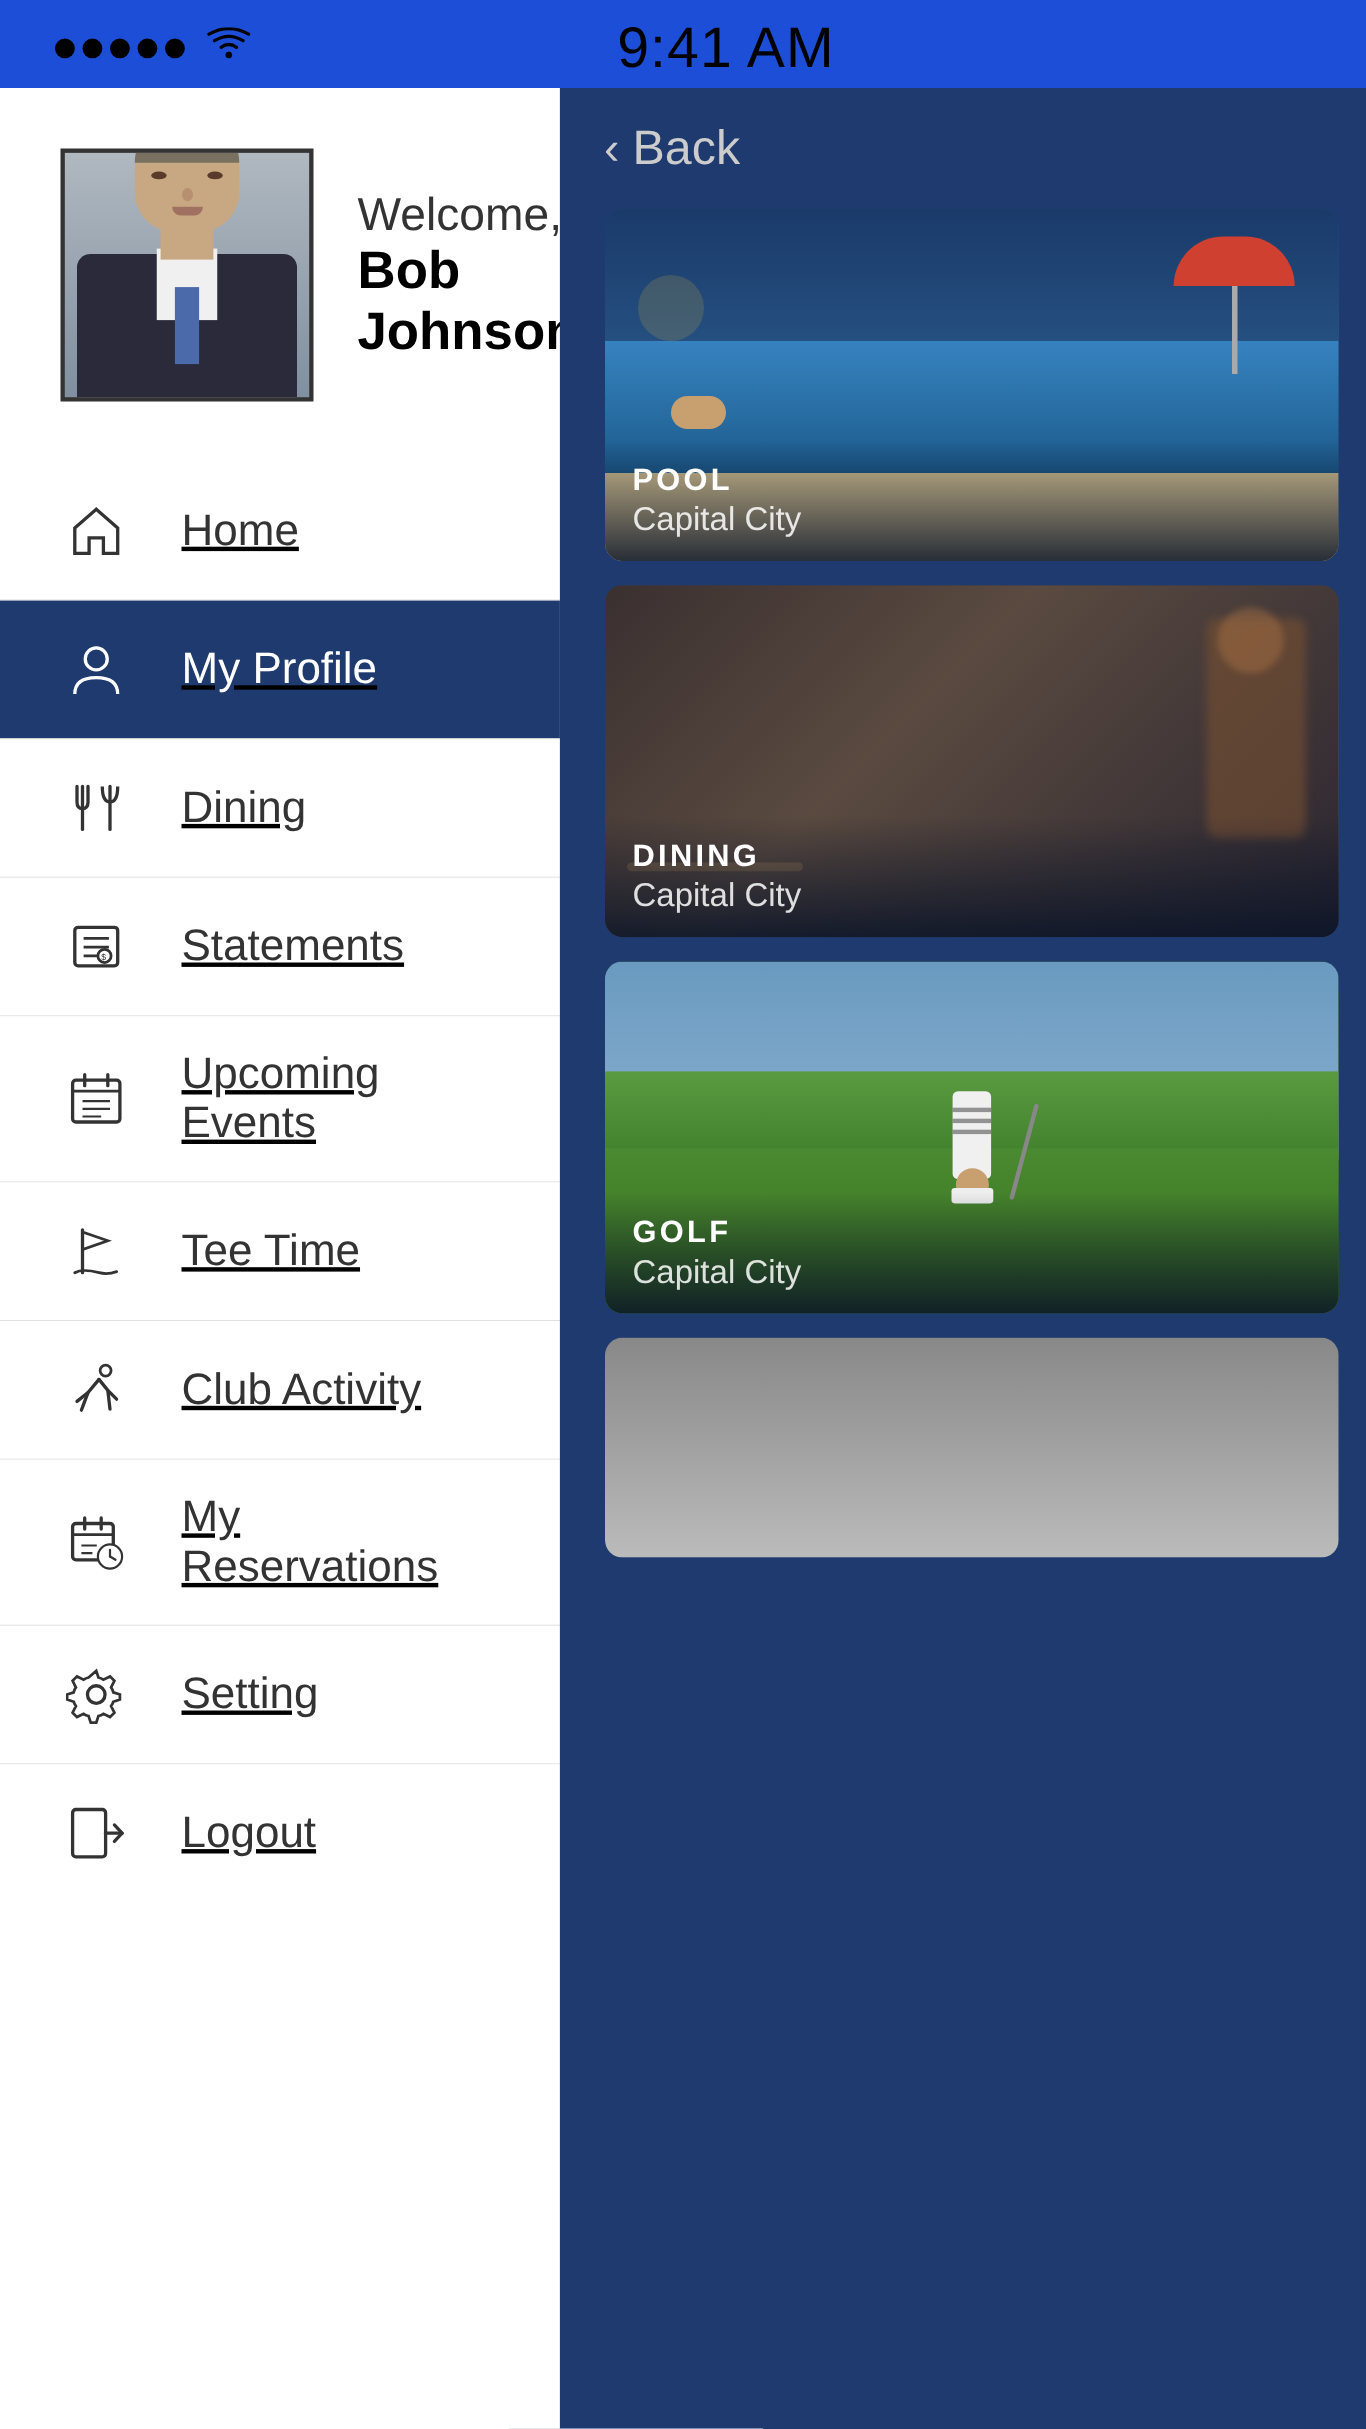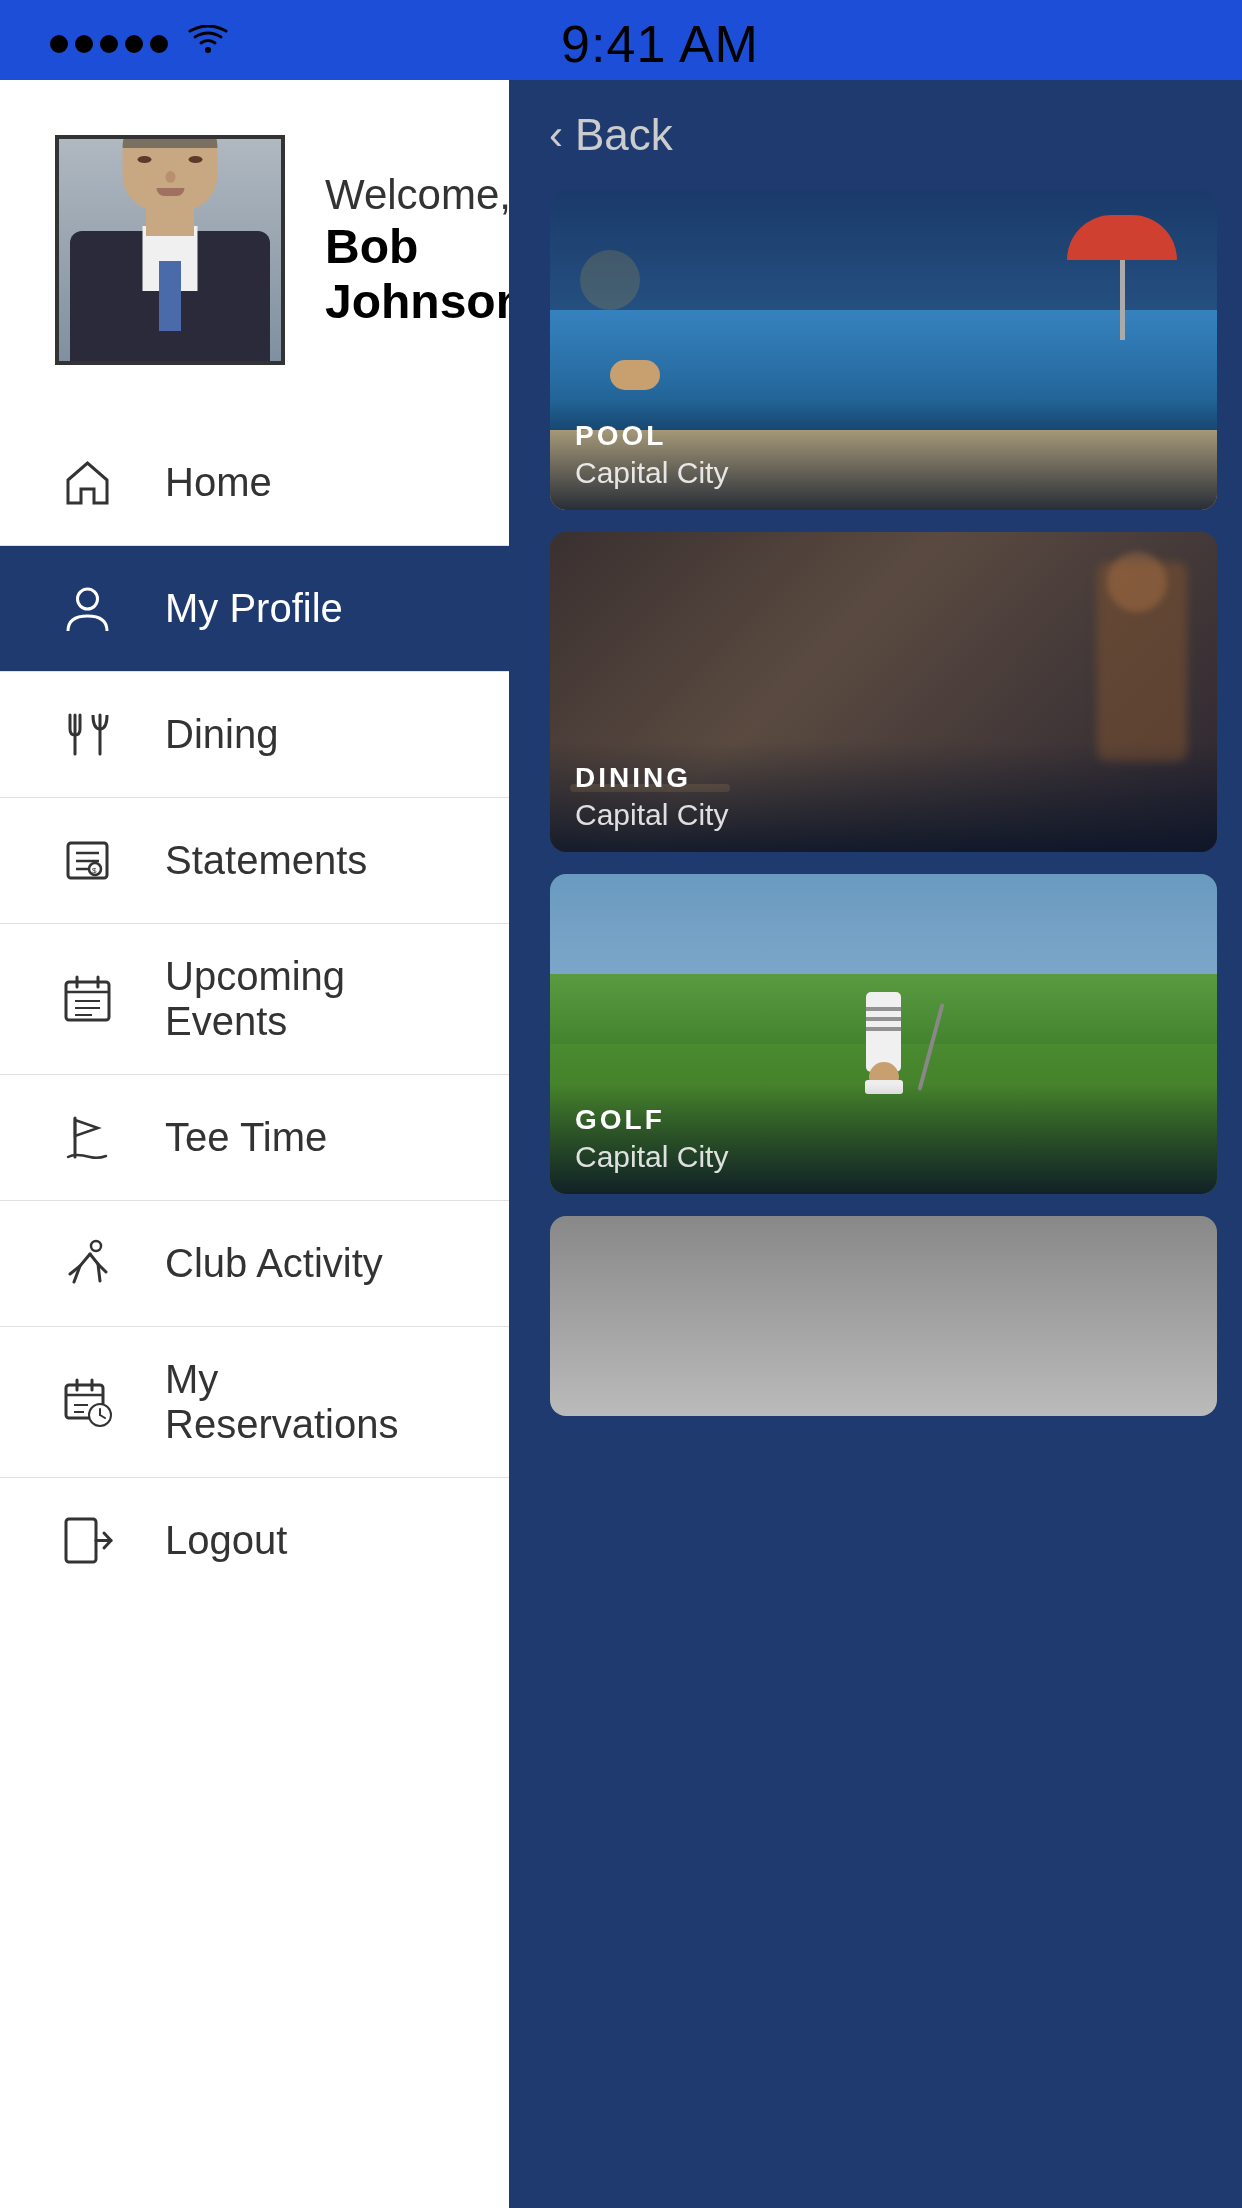--- a/index.html
+++ b/index.html
@@ -118,20 +118,21 @@
 
     .nav-item {
       display: flex;
       align-items: center;
       padding: 30px 55px;
       gap: 45px;
       border-bottom: 1.5px solid #e0e0e0;
       cursor: pointer;
       background: #fff;
       transition: background 0.1s;
+      text-decoration: underline;
     }
     .nav-item.active {
       background: #1e3a6e;
     }
     .nav-item.no-border {
       border-bottom: none;
     }
     .nav-icon {
       width: 65px;
       height: 65px;
@@ -462,20 +463,29 @@
             <line x1="14" y1="37" x2="24" y2="37" stroke="#333" stroke-width="2"></line>
 
             <circle cx="40" cy="40" r="11" fill="#fff" stroke="#333" stroke-width="2"></circle>
             <line x1="40" y1="34" x2="40" y2="40" stroke="#333" stroke-width="2" stroke-linecap="round"></line>
             <line x1="40" y1="40" x2="45" y2="43" stroke="#333" stroke-width="2" stroke-linecap="round"></line>
           </svg>
         </div>
         <span class="nav-label">My Reservations</span>
       </div>
 
+      <div class="nav-item">
+        <div class="nav-icon">
+          <svg viewBox="0 0 55 55" fill="none" xmlns="http://www.w3.org/2000/svg">
+            <circle cx="27.5" cy="27.5" r="8" stroke="#333" stroke-width="3"></circle>
+            <path d="M27.5 6 L29.5 12 Q32 12.5 34 14 L40 11 L44 15 L41 21 Q42.5 23 43 25.5 L49 27.5 L49 32 L43 34 Q42.5 36 41 38 L44 44 L40 48 L34 45 Q32 46.5 29.5 47 L27.5 53 L22.5 53 L20.5 47 Q18 46.5 16 45 L10 48 L6 44 L9 38 Q7.5 36 7 34 L1 32 L1 27.5 L7 25.5 Q7.5 23 9 21 L6 15 L10 11 L16 14 Q18 12.5 20.5 12 Z" stroke="#333" stroke-width="2.5" fill="none"></path>
+          </svg>
+        </div>
+        <span class="nav-label">Setting</span>
+      </div>
 
       <div class="nav-item no-border">
         <div class="nav-icon">
           <svg viewBox="0 0 55 55" fill="none" xmlns="http://www.w3.org/2000/svg">
             <rect x="6" y="6" width="30" height="43" rx="3" stroke="#333" stroke-width="3"></rect>
             <line x1="36" y1="27.5" x2="51" y2="27.5" stroke="#333" stroke-width="3" stroke-linecap="round"></line>
             <polyline points="44,20 51,27.5 44,35" stroke="#333" stroke-width="3" stroke-linecap="round" stroke-linejoin="round" fill="none"></polyline>
           </svg>
         </div>
         <span class="nav-label">Logout</span>

